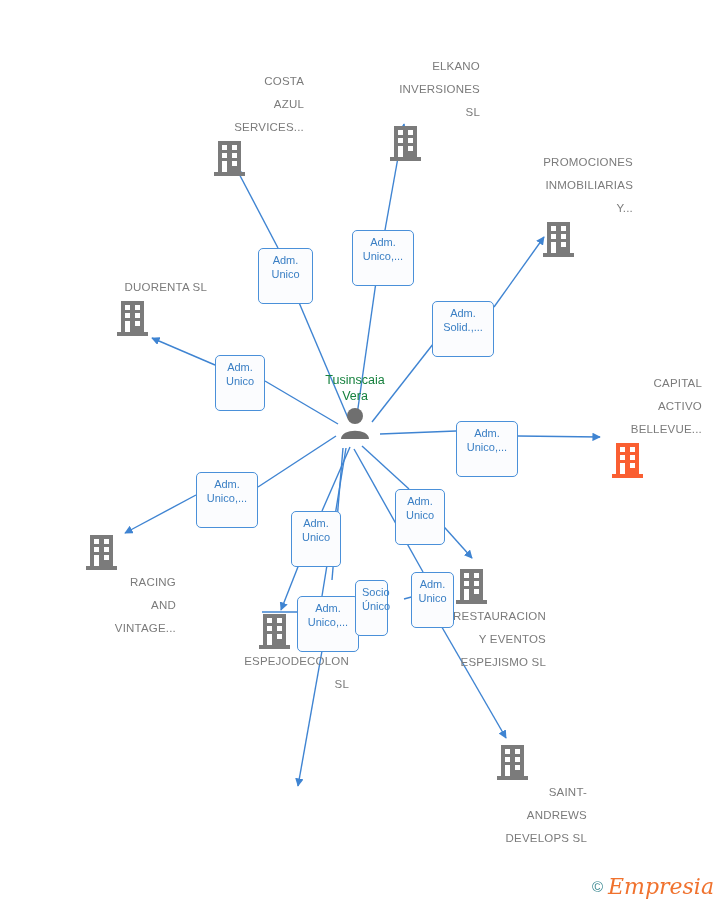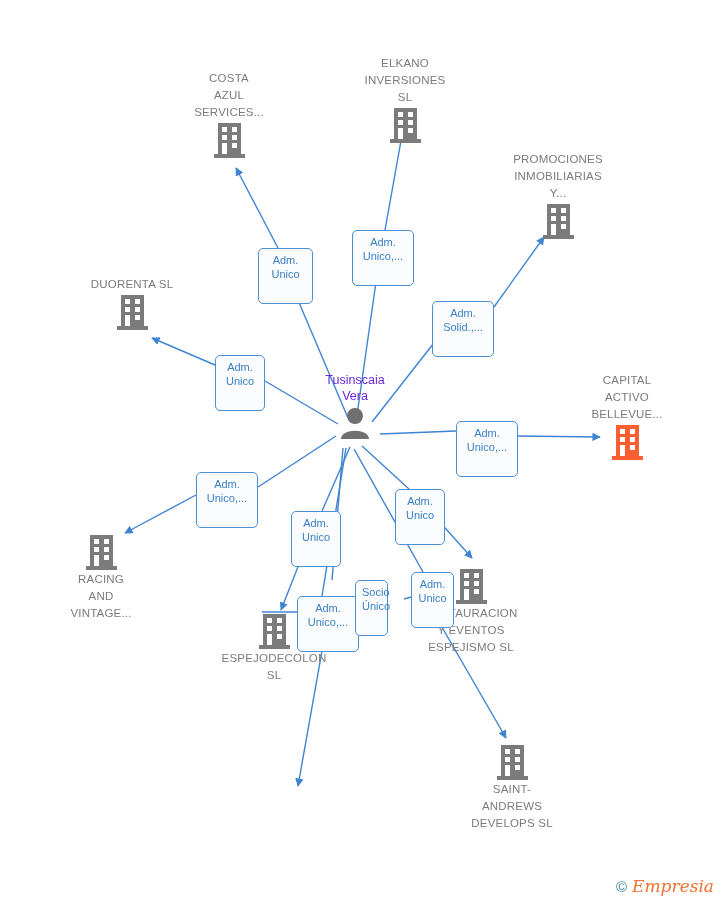--- a/index.html
+++ b/index.html
@@ -26,42 +26,43 @@
   }
   .node {
     position: absolute;
     width: 150px;
     margin-left: -75px;
     text-align: center;
     pointer-events: auto;
   }
   .node-label {
     font-size: 11.5px;
-    line-height: 17px;
+    line-height: 23px;
     color: #7b7b7b;
     letter-spacing: 0.2px;
     white-space: pre-line;
+    text-align: right;
   }
   .node-icon {
     display: block;
     margin: 0 auto;
   }
   .node.below .node-icon { margin-top: 1px; }
   .node.above .node-icon { margin-bottom: 1px; }
 
   .person-node {
     position: absolute;
     width: 150px;
     margin-left: -75px;
     text-align: center;
   }
   .person-name {
     font-size: 12.5px;
     line-height: 16px;
-    color: #6d28d9;
+    color: #15803d;
     white-space: pre-line;
   }
 
   .rel-label {
     position: absolute;
     box-sizing: border-box;
     background: #fbfcfe;
     border: 1.3px solid #4a90d9;
     border-radius: 5px;
     color: #3a7fc4;
@@ -82,21 +83,21 @@
     gap: 5px;
     z-index: 30;
   }
   #watermark .copy-mark {
     color: #3d8a93;
     font-size: 15px;
     line-height: 15px;
   }
   #watermark .brand {
     color: #f0722e;
-    font-size: 17px;
+    font-size: 22px;
     line-height: 17px;
     font-family: "DejaVu Serif", serif;
     font-style: italic;
   }
 </style>
 </head>
 <body>
 
 <div id="graph-root">
 

